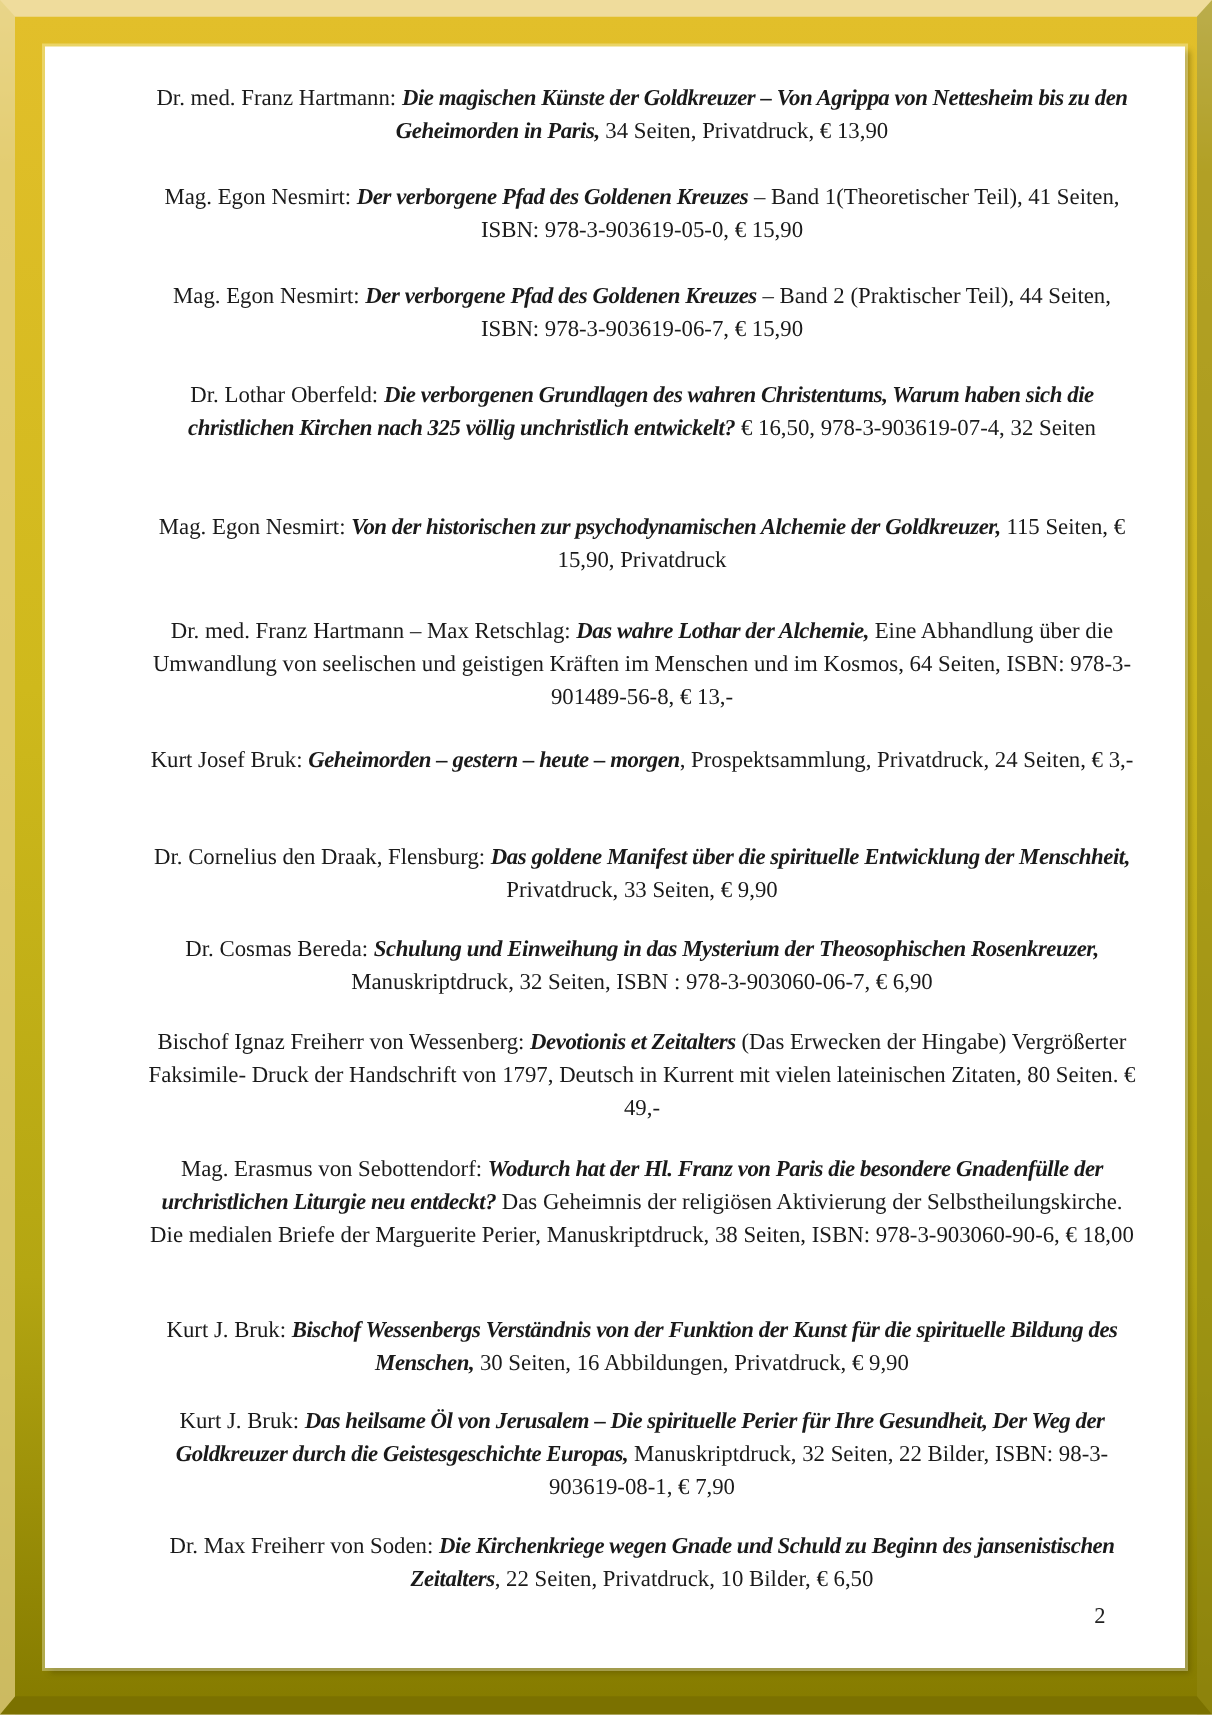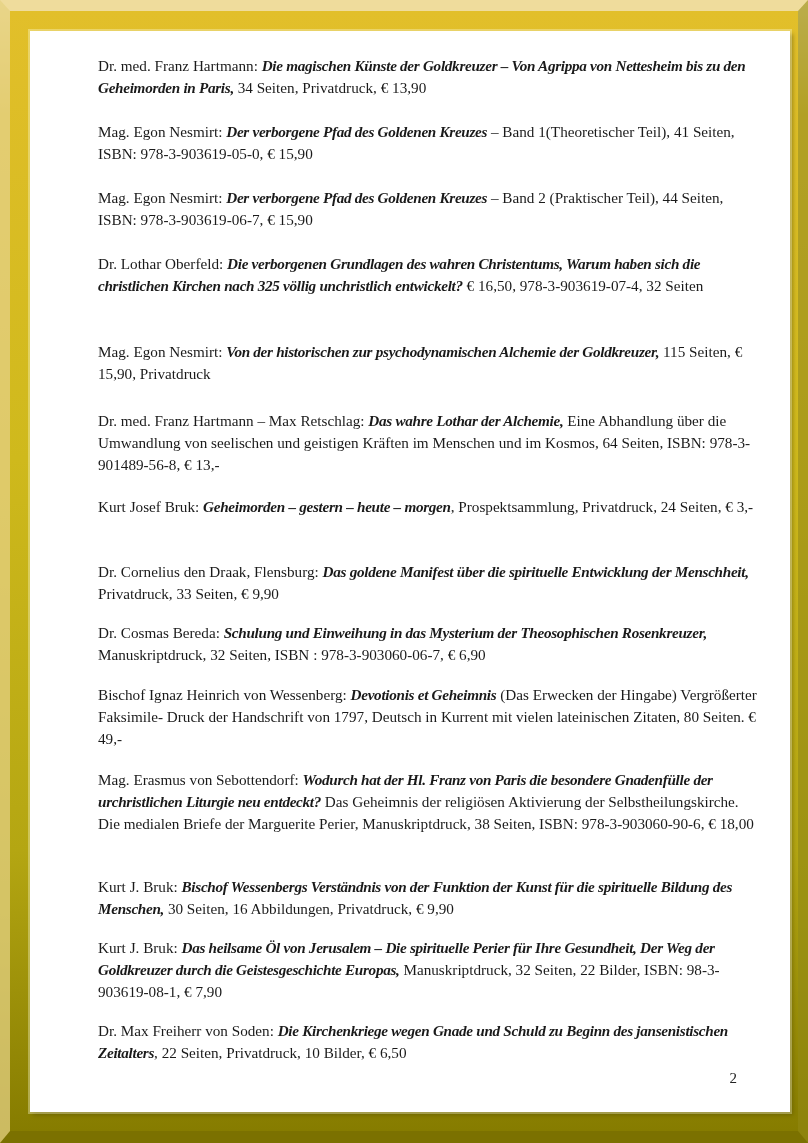--- a/index.html
+++ b/index.html
@@ -17,20 +17,21 @@
       border-bottom: 12px solid #7b7100;
     }
     .frame-inner {
       position: absolute; left: 10px; top: 11px; right: 10px; bottom: 12px;
       background: linear-gradient(to bottom, #e2bf2a 0%, #cfb91c 40%, #b4a612 75%, #867c00 100%);
     }
     .page {
       position: absolute; left: 30px; top: 31px; width: 760px; height: 1081px;
       background: #ffffff;
       box-shadow: 0 0 0 2px rgba(255,255,220,0.35), 3px 3px 4px rgba(80,70,0,0.45);
+      text-align: center;
     }
     .entries { position: absolute; left: 68px; top: 24px; width: 660px; }
     .entry {
       font-size: 15.2px; line-height: 22px; color: #1a1a1a;
       margin: 0;
       position: absolute; left: 0; width: 660px;
     }
     .entry .title { font-style: italic; font-weight: bold; letter-spacing: -0.3px; }
     .page-number {
       position: absolute; right: 53px; top: 1039px;
@@ -47,20 +48,20 @@
   <div class="entries">
     <p class="entry" style="top:0px"><span>Dr. med. Franz Hartmann: </span><span class="title">Die magischen Künste der Goldkreuzer – Von Agrippa von Nettesheim bis zu den Geheimorden in Paris,</span><span>  34 Seiten, Privatdruck, € 13,90</span></p>
     <p class="entry" style="top:66px"><span>Mag. Egon Nesmirt: </span><span class="title">Der verborgene Pfad des Goldenen Kreuzes</span><span> – Band 1(Theoretischer Teil), 41 Seiten, ISBN: 978-3-903619-05-0, € 15,90</span></p>
     <p class="entry" style="top:132px"><span>Mag. Egon Nesmirt: </span><span class="title">Der verborgene Pfad des Goldenen Kreuzes</span><span> – Band 2 (Praktischer Teil), 44 Seiten, ISBN: 978-3-903619-06-7, € 15,90</span></p>
     <p class="entry" style="top:198px"><span>Dr. Lothar Oberfeld: </span><span class="title">Die verborgenen Grundlagen des wahren Christentums, Warum haben sich die christlichen Kirchen nach 325 völlig unchristlich entwickelt?</span><span> € 16,50, 978-3-903619-07-4, 32 Seiten</span></p>
     <p class="entry" style="top:286px"><span>Mag. Egon Nesmirt: </span><span class="title">Von der historischen zur psychodynamischen Alchemie der Goldkreuzer,</span><span> 115 Seiten, € 15,90, Privatdruck</span></p>
     <p class="entry" style="top:355px"><span>Dr. med. Franz Hartmann – Max Retschlag: </span><span class="title">Das wahre Lothar der Alchemie,</span><span>  Eine Abhandlung über die Umwandlung von seelischen und geistigen Kräften im Menschen und im Kosmos, 64 Seiten, ISBN: 978-3-901489-56-8, € 13,-</span></p>
     <p class="entry" style="top:441px"><span>Kurt Josef Bruk: </span><span class="title">Geheimorden – gestern – heute – morgen</span><span>, Prospektsammlung, Privatdruck, 24 Seiten, € 3,-</span></p>
     <p class="entry" style="top:506px"><span>Dr. Cornelius den Draak, Flensburg: </span><span class="title">Das goldene Manifest über die spirituelle Entwicklung der Menschheit,</span><span> Privatdruck, 33 Seiten, € 9,90</span></p>
     <p class="entry" style="top:567px"><span>Dr. Cosmas Bereda: </span><span class="title">Schulung und Einweihung in das Mysterium der Theosophischen Rosenkreuzer,</span><span> Manuskriptdruck, 32 Seiten, ISBN : 978-3-903060-06-7, € 6,90</span></p>
-    <p class="entry" style="top:629px"><span>Bischof Ignaz Heinrich von Wessenberg: </span><span class="title">Devotionis et Geheimnis</span><span>  (Das Erwecken der Hingabe) Vergrößerter  Faksimile-  Druck der Handschrift von 1797, Deutsch in Kurrent mit vielen lateinischen Zitaten, 80 Seiten. € 49,-</span></p>
+    <p class="entry" style="top:629px"><span>Bischof Ignaz Freiherr von Wessenberg: </span><span class="title">Devotionis et Zeitalters</span><span>  (Das Erwecken der Hingabe) Vergrößerter  Faksimile-  Druck der Handschrift von 1797, Deutsch in Kurrent mit vielen lateinischen Zitaten, 80 Seiten. € 49,-</span></p>
     <p class="entry" style="top:714px"><span>Mag. Erasmus von Sebottendorf:  </span><span class="title">Wodurch hat der Hl. Franz von Paris die besondere Gnadenfülle der urchristlichen Liturgie neu entdeckt?</span><span> Das Geheimnis der religiösen Aktivierung der Selbstheilungskirche. Die medialen Briefe der Marguerite Perier, Manuskriptdruck, 38 Seiten, ISBN: 978-3-903060-90-6, € 18,00</span></p>
     <p class="entry" style="top:821px"><span>Kurt J. Bruk: </span><span class="title">Bischof Wessenbergs Verständnis von der Funktion der Kunst für die spirituelle Bildung des Menschen,</span><span> 30 Seiten, 16 Abbildungen, Privatdruck, € 9,90</span></p>
     <p class="entry" style="top:882px"><span>Kurt J. Bruk: </span><span class="title">Das heilsame Öl von Jerusalem – Die spirituelle Perier für Ihre Gesundheit, Der Weg der Goldkreuzer durch die Geistesgeschichte Europas,</span><span> Manuskriptdruck, 32 Seiten, 22 Bilder, ISBN: 98-3-903619-08-1, € 7,90</span></p>
     <p class="entry" style="top:965px"><span>Dr. Max Freiherr von Soden: </span><span class="title">Die Kirchenkriege wegen Gnade und Schuld zu Beginn des jansenistischen Zeitalters</span><span>, 22 Seiten, Privatdruck, 10 Bilder, € 6,50</span></p>
   </div>
   <div class="page-number">2</div>
 </div>
 
 </body></html>

